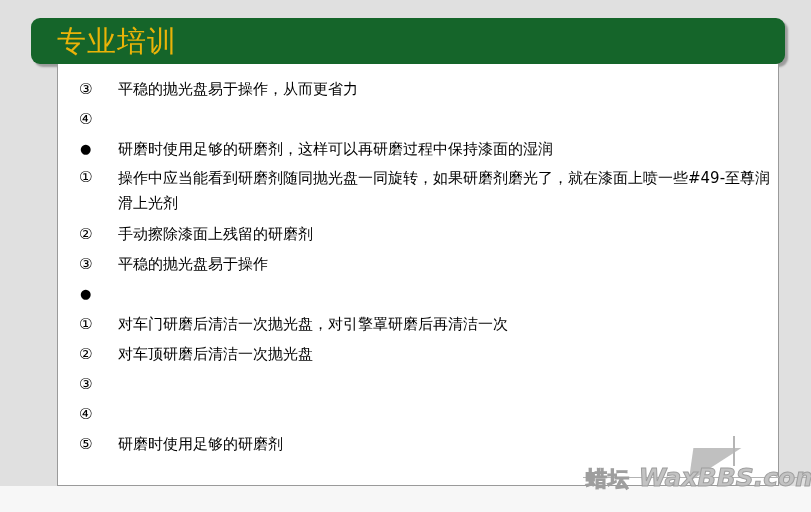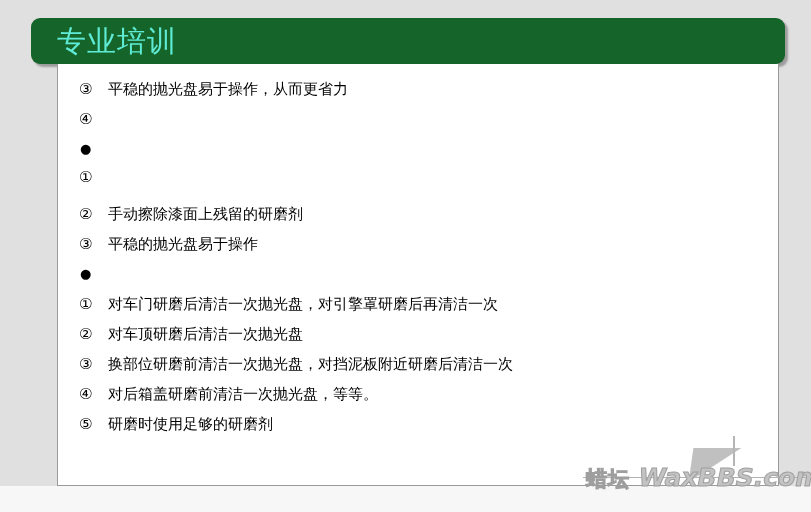--- a/index.html
+++ b/index.html
@@ -45,21 +45,21 @@
     box-shadow: 3px 3px 2px rgba(0,0,0,0.30);
     box-sizing: border-box;
   }
   #title-text {
     position: absolute;
     left: 26px;
     top: 4px;
     font-family: Liberation Sans, sans-serif;
     font-size: 29px;
     line-height: 38px;
-    color: #5eead4;
+    color: #eab308;
     letter-spacing: 1px;
     white-space: nowrap;
   }
 
   
   #content-panel {
     position: absolute;
     left: 57px;
     top: 64px;
     width: 722px;
@@ -106,20 +106,21 @@
     white-space: normal;
     line-height: 25px;
     padding-top: 2px;
     padding-bottom: 3px;
   }
   .li.wrap .marker {
     line-height: 27px;
   }
   .li .txt {
     display: inline-block;
+    margin-left: 10px;
   }
 
   
   #watermark {
     position: absolute;
     left: 583px;
     top: 452px;
     width: 228px;
     height: 50px;
     pointer-events: none;
@@ -180,29 +181,29 @@
   <div id="bottom-strip"></div>
 
   <div id="title-bar">
     <div id="title-text">专业培训</div>
   </div>
 
   <div id="content-panel">
     <div id="bullet-list">
         <div class="li"><span class="marker">③</span><span class="txt">平稳的抛光盘易于操作，从而更省力</span></div>
         <div class="li"><span class="marker">④</span></div>
-        <div class="li bullet"><span class="marker">●</span></div>
-        <div class="li wrap"><span class="marker">①</span></div>
+        <div class="li bullet"><span class="marker">●</span><span class="txt">研磨时使用足够的研磨剂，这样可以再研磨过程中保持漆面的湿润</span></div>
+        <div class="li wrap"><span class="marker">①</span><span class="txt">操作中应当能看到研磨剂随同抛光盘一同旋转，如果研磨剂磨光了，就在漆面上喷一些#49-至尊润滑上光剂</span></div>
         <div class="li"><span class="marker">②</span><span class="txt">手动擦除漆面上残留的研磨剂</span></div>
         <div class="li"><span class="marker">③</span><span class="txt">平稳的抛光盘易于操作</span></div>
         <div class="li bullet"><span class="marker">●</span></div>
         <div class="li"><span class="marker">①</span><span class="txt">对车门研磨后清洁一次抛光盘，对引擎罩研磨后再清洁一次</span></div>
         <div class="li"><span class="marker">②</span><span class="txt">对车顶研磨后清洁一次抛光盘</span></div>
-        <div class="li"><span class="marker">③</span><span class="txt">换部位研磨前清洁一次抛光盘，对挡泥板附近研磨后清洁一次</span></div>
-        <div class="li"><span class="marker">④</span><span class="txt">对后箱盖研磨前清洁一次抛光盘，等等。</span></div>
+        <div class="li"><span class="marker">③</span></div>
+        <div class="li"><span class="marker">④</span></div>
         <div class="li"><span class="marker">⑤</span><span class="txt">研磨时使用足够的研磨剂</span></div>
       </div>
   </div>
 
   <div id="watermark">
     <div id="wm-line"></div>
     <div id="wm-arrow"></div>
     <div id="wm-arrow2"></div>
     <div id="wm-text">
       <span class="cn">蜡坛</span>

